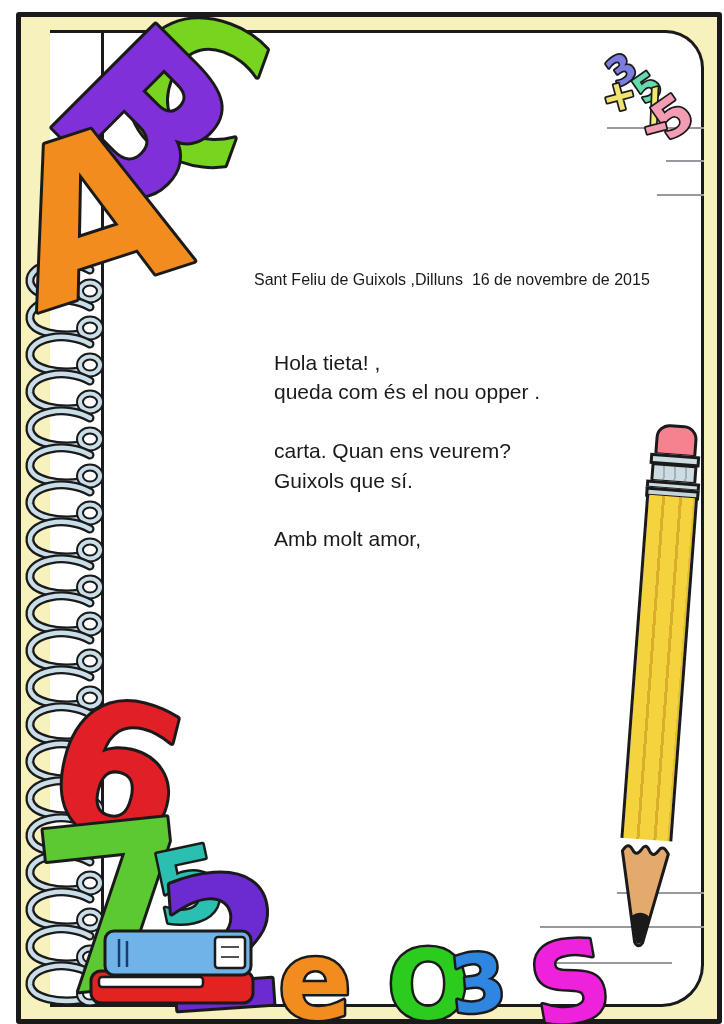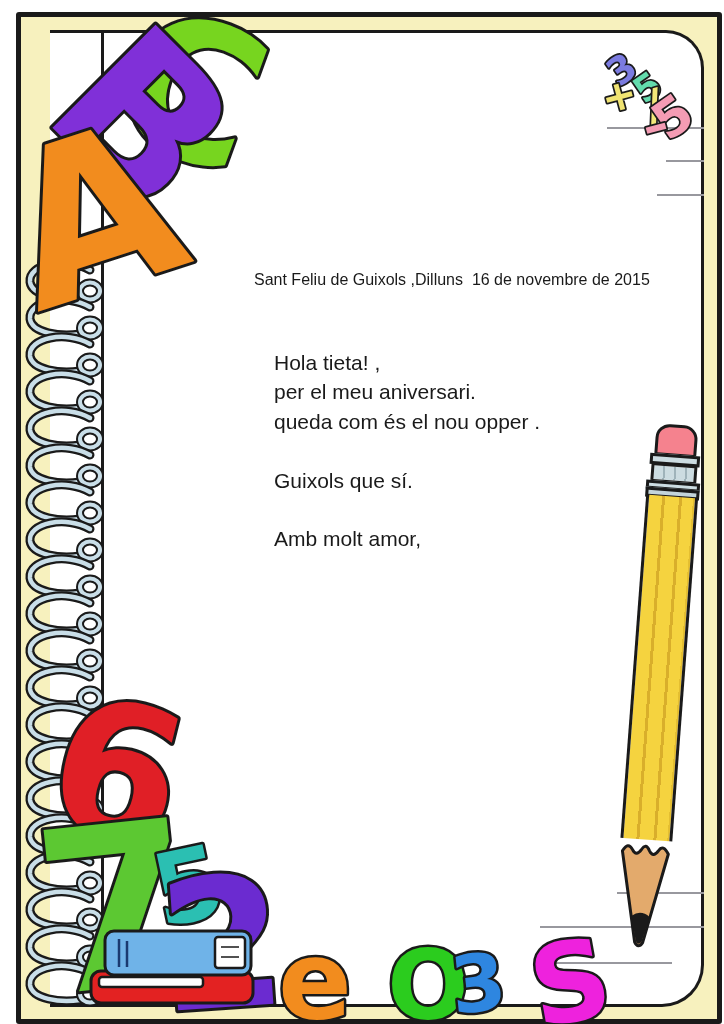--- a/index.html
+++ b/index.html
@@ -150,21 +150,21 @@
     <svg class="p-cone" width="52" height="122" xmlns="http://www.w3.org/2000/svg">
       <path d="M3,14 Q8,4 13,12 Q17,19 22,11 Q26,4 30,12 Q34,19 39,11 Q43,4 49,14 L30,104 Q26,111 22,104 Z" stroke="#1a1a1a" stroke-width="3" stroke-linejoin="round" fill="#E3AA6C"></path>
       <path d="M17,78 Q26,71 35,78 L29,103 Q26,108 23,103 Z" fill="#1A1A1A"></path>
     </svg>
   </div>
 
   <div class="date-line">Sant Feliu de Guixols ,Dilluns  16 de novembre de 2015</div>
 
   <div class="letter-body">
     <div class="line">Hola tieta! ,</div>
-    <div class="line">per el meu aniversari.</div>
     <div class="line">queda com és el nou opper .</div>
     <div class="line"></div>
+    <div class="line">carta. Quan ens veurem?</div>
     <div class="line">Guixols que sí.</div>
     <div class="line"></div>
     <div class="line">Amb molt amor,</div>
   </div>
 
 </div>
 
 </body></html>

